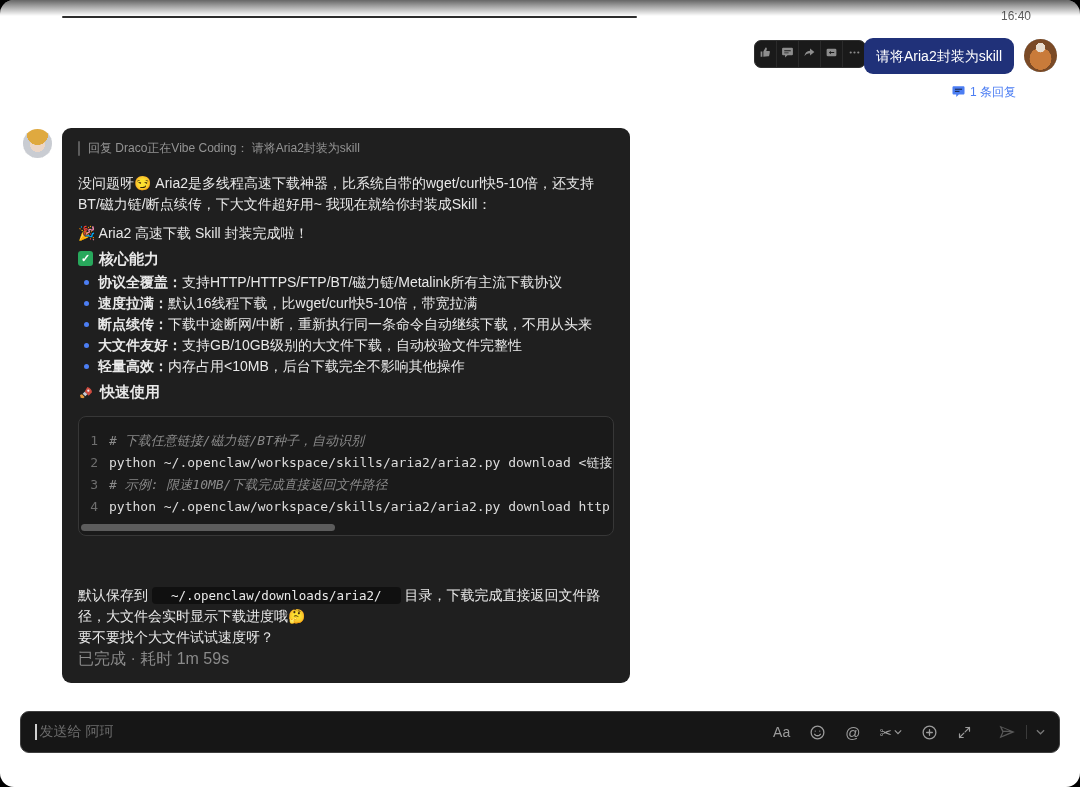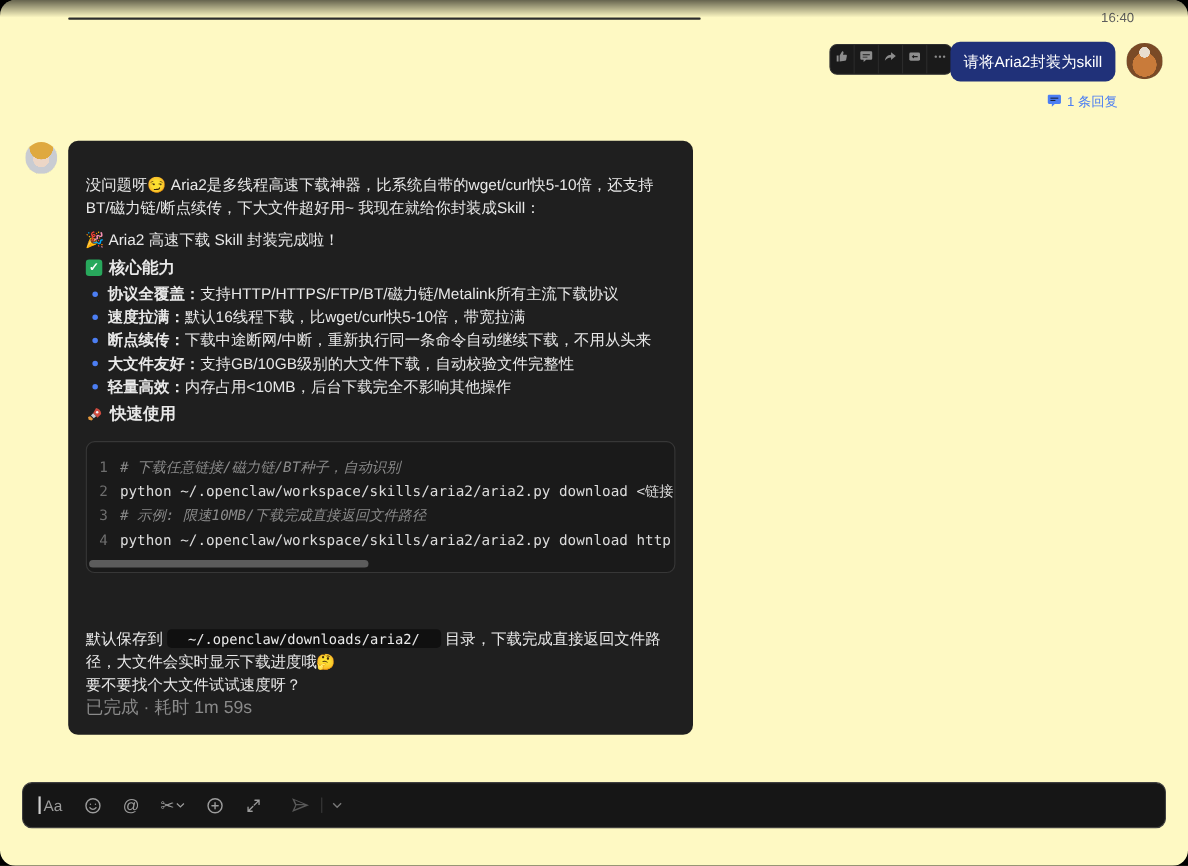--- a/index.html
+++ b/index.html
@@ -2,21 +2,21 @@
 <html><head>
 <meta charset="utf-8">
 <style>
   * { box-sizing: border-box; }
   html,body { margin:0; padding:0; background:#000; }
   body {
     width:1080px; height:787px; position:relative; overflow:hidden;
     font-family:"Liberation Sans", sans-serif;
   }
   .window {
-    position:absolute; inset:0; background:#fef9c3; border-radius:14px; overflow:hidden;
+    position:absolute; inset:0; background:#ffffff; border-radius:14px; overflow:hidden;
   }
   .window::before {
     content:""; position:absolute; top:0; left:0; right:0; height:16px;
     background:linear-gradient(180deg, rgba(0,0,0,.6), rgba(0,0,0,0)); pointer-events:none; z-index:9;
   }
 
   
   .prev-edge {
     position:absolute; left:62px; top:16px; width:575px; height:2px;
     background:#2d2d2d; border-radius:2px;
@@ -187,20 +187,21 @@
         </svg></span>
     <span>1 条回复</span>
   </div>
 
   <div class="assistant-avatar"></div>
 
   <div class="card">
 
     <div class="quote">
       <span class="bar"></span>
+      <span>回复 Draco正在Vibe Coding： 请将Aria2封装为skill</span>
     </div>
 
     <p class="para">没问题呀😏 Aria2是多线程高速下载神器，比系统自带的wget/curl快5-10倍，还支持BT/磁力链/断点续传，下大文件超好用~ 我现在就给你封装成Skill：</p>
 
     <p class="done-line">🎉 Aria2 高速下载 Skill 封装完成啦！</p>
 
     <div class="sec-heading">
       <span class="check-emoji">✓</span>
       <span>核心能力</span>
     </div>
@@ -245,20 +246,21 @@
     <p class="para" style="margin:0">
       <span>默认保存到 </span><span class="inline-code">~/.openclaw/downloads/aria2/</span><span> 目录，下载完成直接返回文件路径，大文件会实时显示下载进度哦🤔</span>
     </p>
     <p class="para" style="margin:0">要不要找个大文件试试速度呀？</p>
 
     <div class="status-line">已完成 · 耗时 1m 59s</div>
   </div>
 
   <div class="composer">
     <span class="caret"></span>
+    <span class="composer-placeholder">发送给 阿珂</span>
     <div class="composer-icons">
       <span class="cicon format-label">Aa</span>
       <span class="cicon">
           <svg viewBox="0 0 24 24" width="17" height="17" fill="none" stroke="currentColor" stroke-width="1.8">
             <circle cx="12" cy="12" r="9"></circle>
             <circle cx="8.8" cy="10" r="0.9" fill="currentColor" stroke="none"></circle>
             <circle cx="15.2" cy="10" r="0.9" fill="currentColor" stroke="none"></circle>
             <path d="M8 14.5c1 1.4 2.4 2.1 4 2.1s3-.7 4-2.1" stroke-linecap="round"></path>
           </svg>
         </span>

